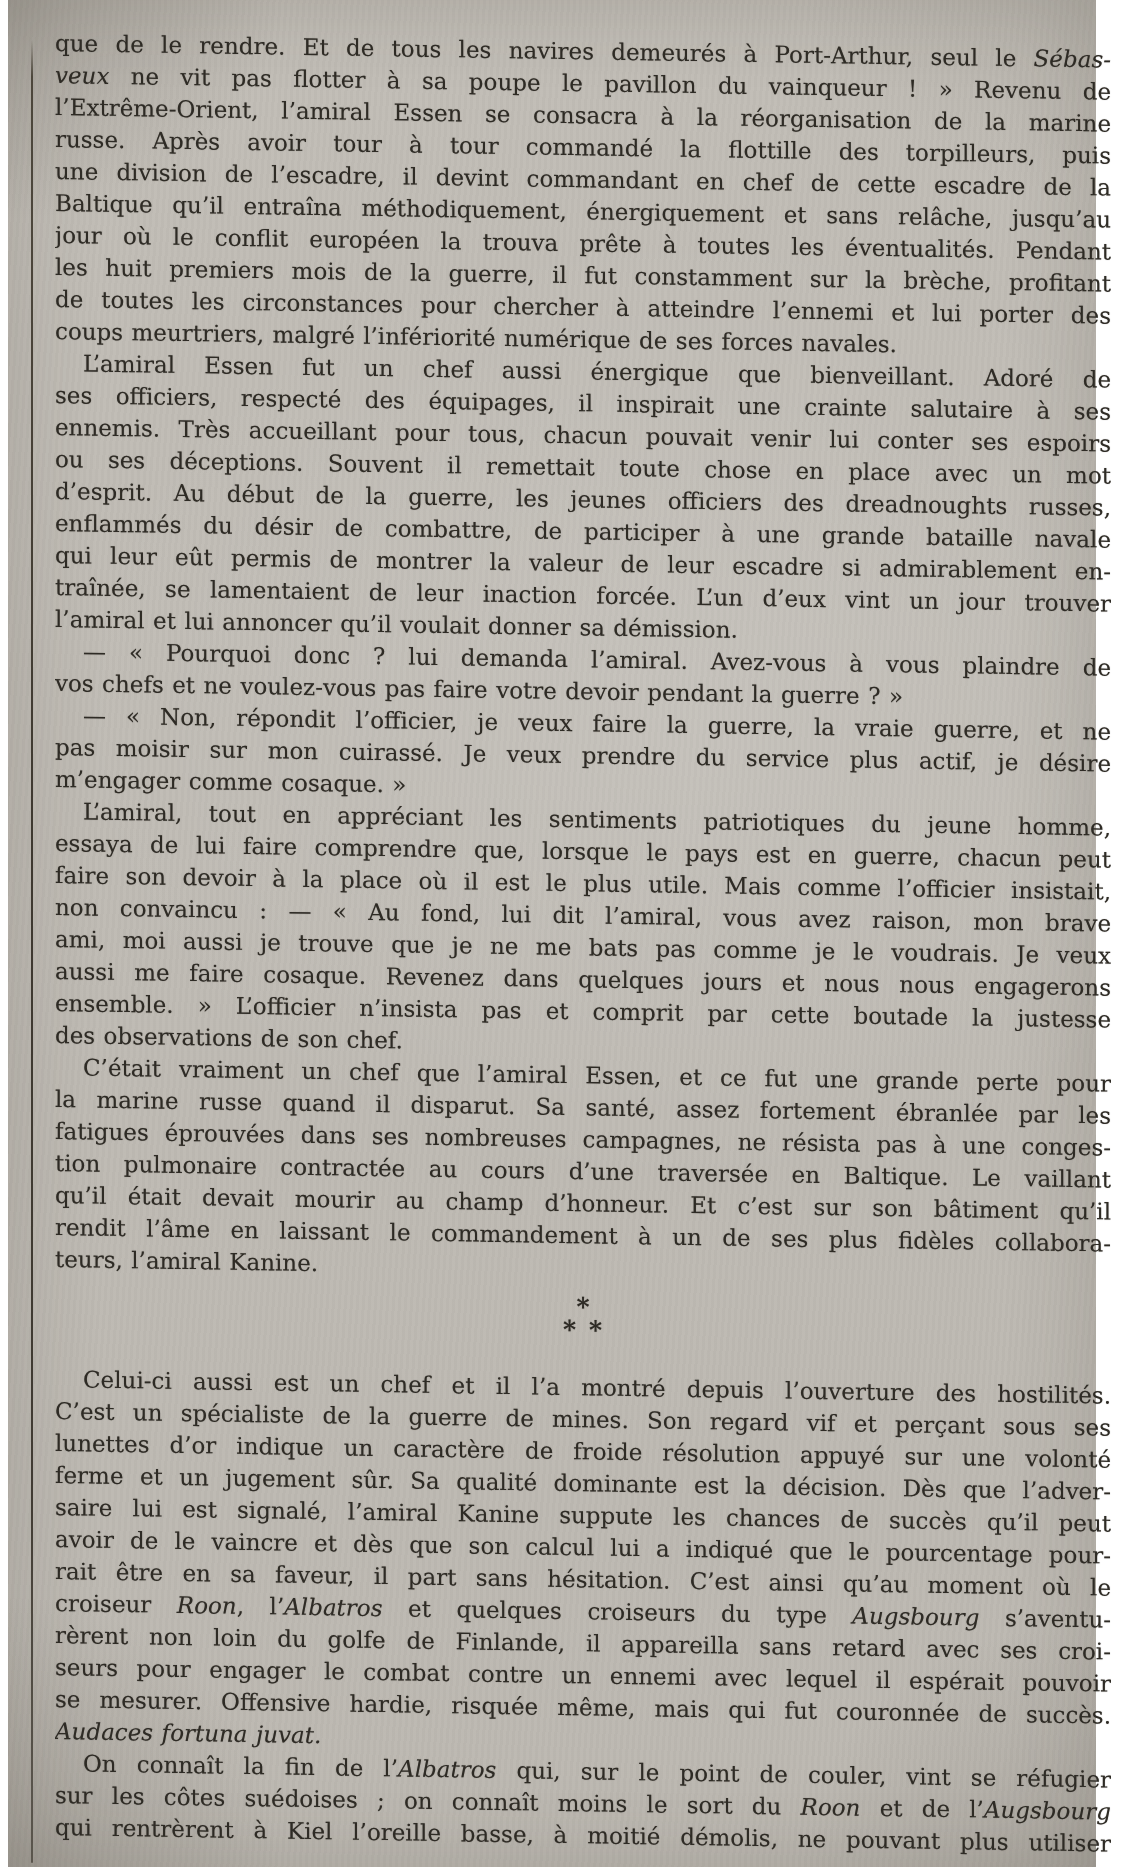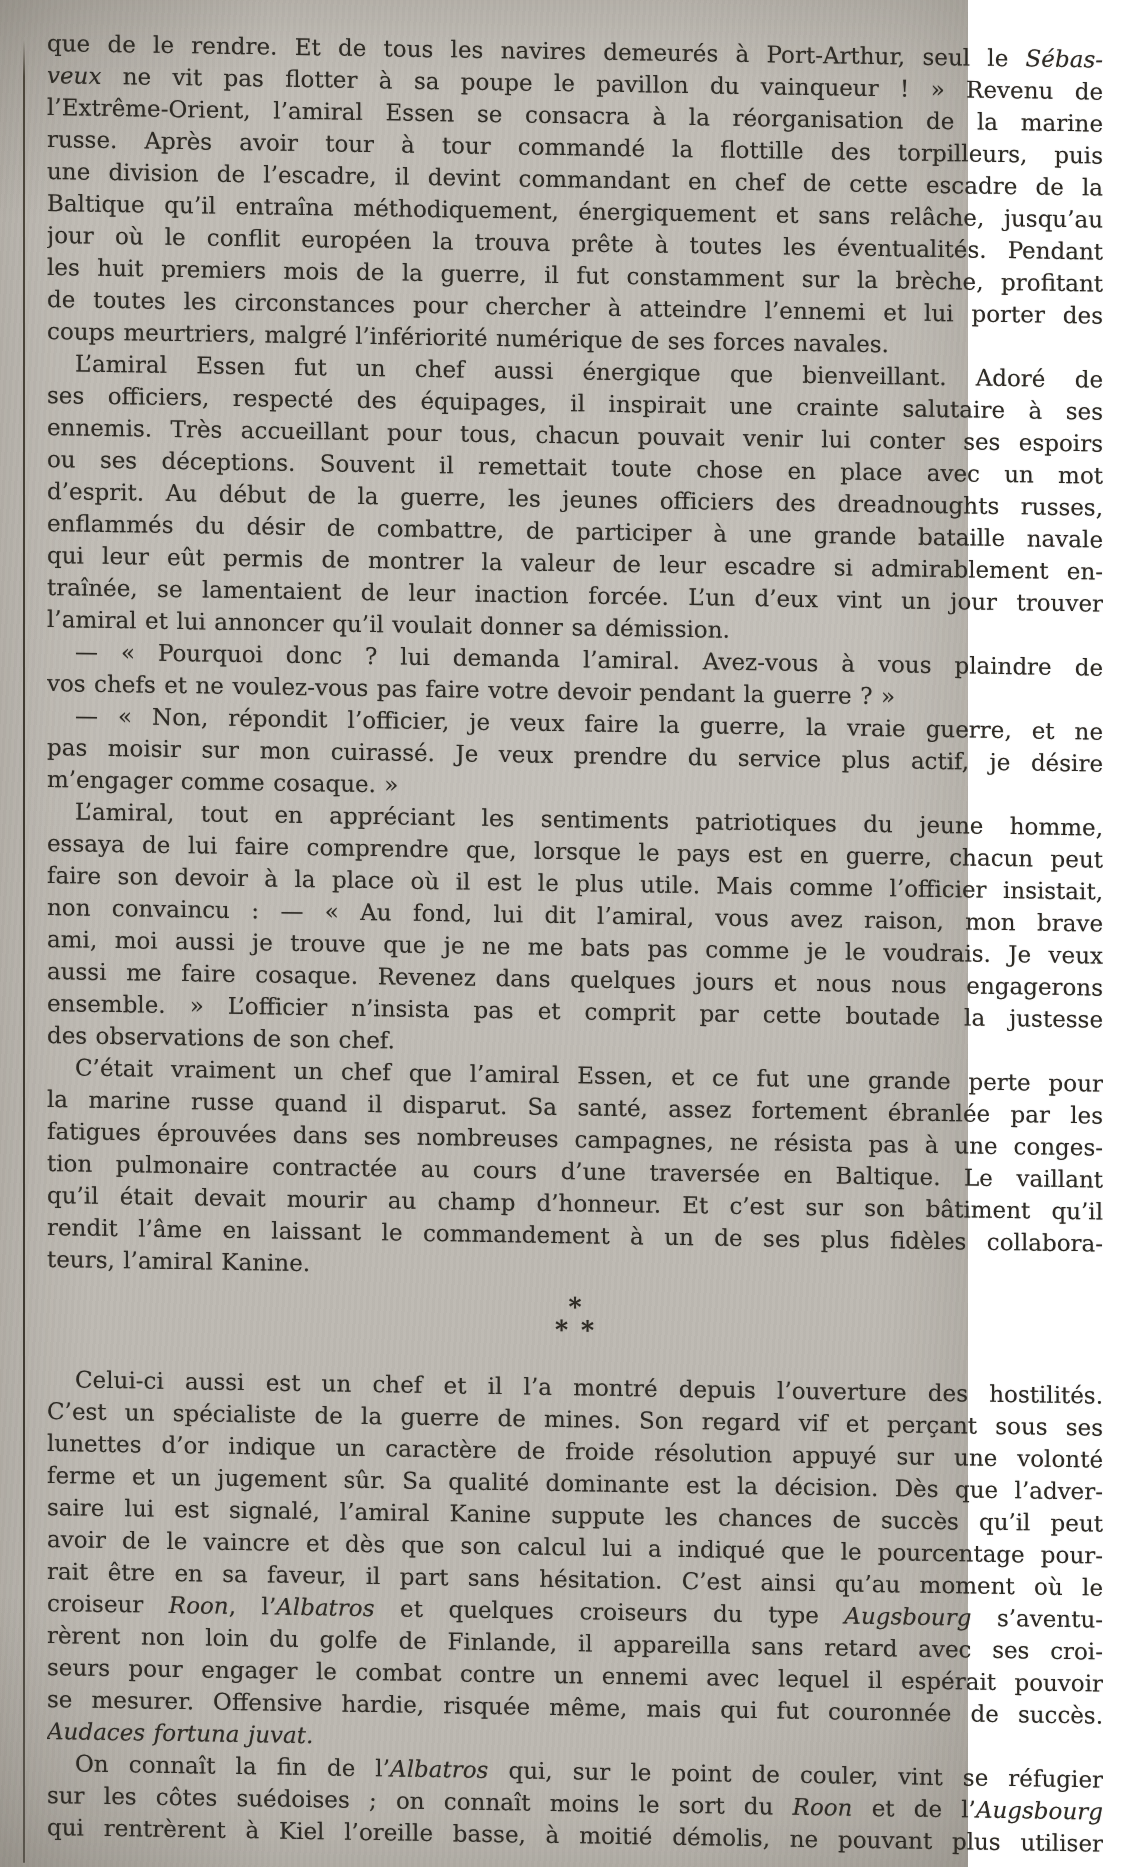--- a/index.html
+++ b/index.html
@@ -3,30 +3,31 @@
 <meta charset="utf-8">
 <style>
   html, body { margin: 0; padding: 0; }
   body {
     width: 1136px; height: 1867px;
     font-family: "DejaVu Serif", "Liberation Serif", serif;
     overflow: hidden;
   }
   .page {
     position: relative;
-    width: 968px; height: 1867px;
+    width: 1088px; height: 1867px;
     background:
       radial-gradient(ellipse 900px 700px at 62% 38%, rgba(255,255,255,0.10), rgba(0,0,0,0) 70%),
       radial-gradient(ellipse 420px 340px at 0% 0%, rgba(58,52,42,0.20), rgba(0,0,0,0) 65%),
       radial-gradient(ellipse 420px 420px at 0% 100%, rgba(58,52,42,0.18), rgba(0,0,0,0) 65%),
       radial-gradient(ellipse 460px 380px at 100% 100%, rgba(58,52,42,0.12), rgba(0,0,0,0) 65%),
       radial-gradient(ellipse 460px 300px at 100% 0%, rgba(58,52,42,0.08), rgba(0,0,0,0) 65%),
       repeating-linear-gradient(94deg, rgba(0,0,0,0.015) 0 3px, rgba(255,255,255,0.015) 3px 6px),
       linear-gradient(#c1bdb6, #bcb8b1);
     box-shadow: inset 0 0 90px rgba(50,45,35,0.18);
+    margin-left: 8px;
   }
   .edge-line {
     position: absolute;
     left: 23px; top: 40px; bottom: 4px;
     width: 2px;
     background: linear-gradient(180deg,
       rgba(60,54,42,0) 0%,
       rgba(60,54,42,0.85) 2%,
       rgba(48,43,34,0.9) 45%,
       rgba(48,43,34,0.88) 80%,

